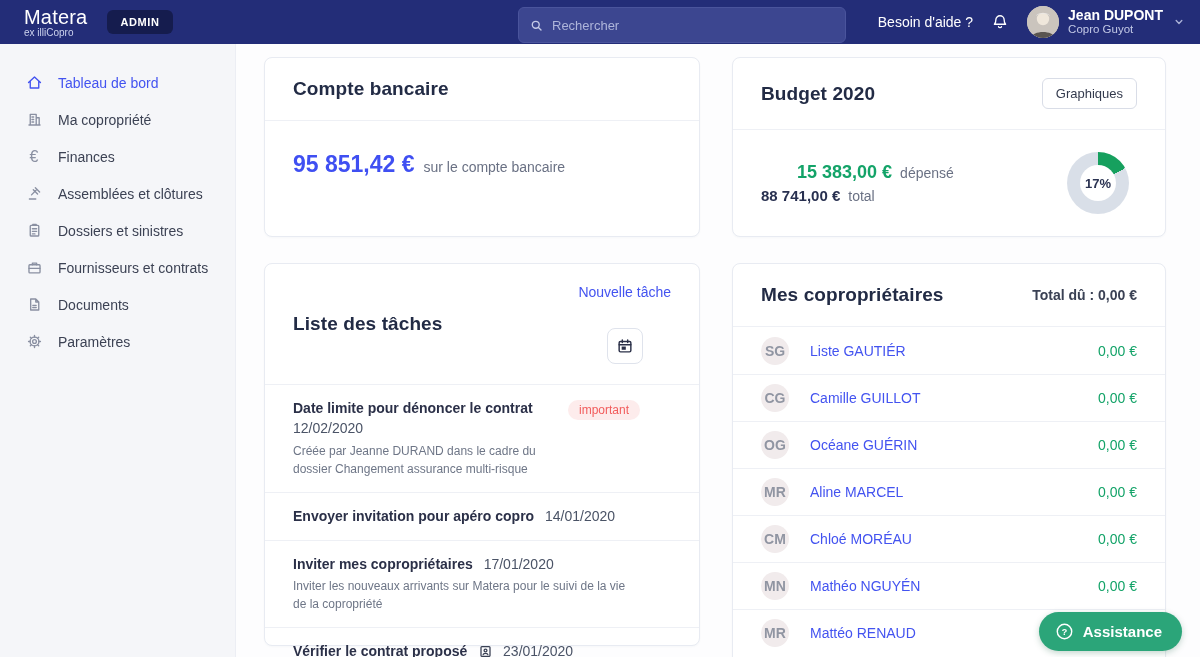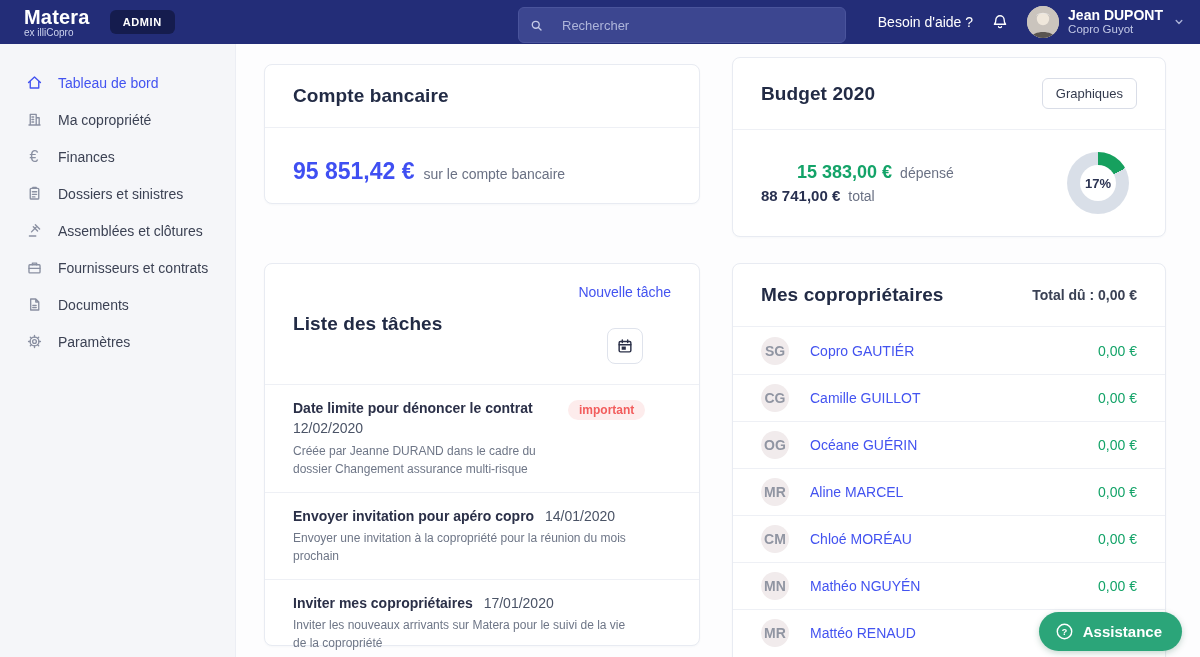--- a/index.html
+++ b/index.html
@@ -10,30 +10,30 @@
   }
   svg { display:block; }
 
   
   .navbar {
     position:absolute; top:0; left:0; right:0; height:44px;
     background:#232d78; display:flex; align-items:center; padding:0 18px;
     z-index:30;
   }
   .logo-block { margin-left:6px; line-height:1; }
-  .logo-title { color:#fff; font-size:20px; font-weight:700; letter-spacing:.2px; }
+  .logo-title { color:#fff; font-size:20px; font-weight:400; letter-spacing:.2px; }
   .logo-sub { color:#cdd3ee; font-size:10px; margin-top:1px; }
   .admin-badge {
     margin-left:20px; background:#151c4e; color:#fff; font-size:11px;
     font-weight:700; letter-spacing:.6px; padding:6px 13px; border-radius:6px;
   }
   .search-box {
     position:absolute; left:518px; top:7px; width:328px; height:30px;
     background:#3c4690; border:1px solid #4a549c; border-radius:6px;
-    display:flex; align-items:center; padding:17px 10px; gap:18px;
+    display:flex; align-items:center; padding:17px 10px; gap:8px;
   }
   .search-box input {
     background:transparent; border:none; outline:none; color:#e8eaf7;
     font-size:13px; width:100%; font-family:inherit;
   }
   .search-box input::placeholder { color:#aeb5da; }
   .nav-right { position:absolute; right:14px; top:0; height:44px; display:flex; align-items:center; gap:18px; }
   .help-link { color:#fff; font-size:14px; cursor:pointer; }
   .bell { color:#fff; cursor:pointer; }
   .user-chip { display:flex; align-items:center; gap:9px; cursor:pointer; }
@@ -64,21 +64,21 @@
   .card {
     position:absolute; background:#fff; border:1px solid #e8ebf2; border-radius:8px;
     box-shadow:0 1px 2px rgba(40,50,90,.03);
   }
   .card-header {
     display:flex; align-items:center; justify-content:space-between;
     padding:20px 28px; border-bottom:1px solid #eef0f5;
   }
   .card-title { font-size:19px; font-weight:700; color:#222b45; letter-spacing:.1px; }
 
-  .card-bank { left:28px; top:20px; width:436px; height:140px; }
+  .card-bank { left:28px; top:13px; width:436px; height:180px; }
   .bank-body { padding:30px 28px; display:flex; align-items:baseline; gap:9px; }
   .bank-amount { color:#3f4ff2; font-size:23px; font-weight:700; }
   .bank-caption { color:#6a7184; font-size:14px; }
 
   .card-budget { left:496px; top:13px; width:434px; height:180px; }
   .btn-outline {
     background:#fff; border:1px solid #d9dde7; border-radius:6px; padding:7px 13px;
     font-size:13px; color:#333a4d; cursor:pointer; font-family:inherit;
   }
   .budget-body { padding:22px 28px; display:flex; align-items:center; }
@@ -105,21 +105,21 @@
   .task-row { display:flex; align-items:flex-start; padding:13px 28px 14px; }
   .task-row + .task-row { border-top:1px solid #eef0f5; }
   .task-main { flex:1; min-width:0; }
   .task-title-line { font-size:14px; color:#4a5366; line-height:1.45; }
   .task-title { font-weight:700; color:#2b3048; margin-right:7px; }
   .task-date { white-space:nowrap; }
   .task-contact-icon { display:inline-block; vertical-align:-3px; margin-right:6px; color:#3a4154; }
   .task-desc { margin-top:3px; font-size:12px; color:#6e7687; line-height:1.5; max-width:345px; }
   .task-badge {
     background:#fdecec; color:#f25c5c; font-size:12px; padding:3px 11px;
-    border-radius:12px; margin-left:10px; margin-top:2px; white-space:nowrap;font-weight:bold;
+    border-radius:12px; margin-left:10px; margin-top:2px; white-space:nowrap;
   }
   .task-row.row-0 .task-main { max-width:265px; }
 
   .card-owners { left:496px; top:219px; width:434px; height:470px; }
   .total-due { font-size:14px; color:#3a4154; font-weight:600; }
   .owner-row { display:flex; align-items:center; height:47px; padding:0 28px; }
   .owner-row + .owner-row { border-top:1px solid #eef0f5; }
   .owner-avatar {
     width:28px; height:28px; border-radius:50%; background:#f1ebec; color:#9095a2;
     font-size:14px; font-weight:600; display:flex; align-items:center; justify-content:center; flex:none;
@@ -210,35 +210,35 @@
     <span class="side-icon">
         <span class="euro-char">€</span>
       </span>
     <span class="side-label">Finances</span>
 
   </div>
 
   <div class="side-item">
     <span class="side-icon">
         <svg width="17" height="17" viewBox="0 0 20 20" fill="none" stroke="currentColor" stroke-width="1.6" stroke-linecap="round" stroke-linejoin="round">
+          <path d="M11 3.2l5 5M8.6 5.6l5 5M11.8 6.3 6.5 11.6M4 16.5h7.5"></path>
+        </svg>
+      </span>
+    <span class="side-label">Assemblées et clôtures</span>
+
+  </div>
+
+  <div class="side-item">
+    <span class="side-icon">
+        <svg width="17" height="17" viewBox="0 0 20 20" fill="none" stroke="currentColor" stroke-width="1.6" stroke-linecap="round" stroke-linejoin="round">
           <rect x="5" y="4" width="10" height="12.5" rx="1"></rect>
           <path d="M8 4V3h4v1M7.5 8h5M7.5 11h5M7.5 14h3"></path>
         </svg>
       </span>
     <span class="side-label">Dossiers et sinistres</span>
-
-  </div>
-
-  <div class="side-item">
-    <span class="side-icon">
-        <svg width="17" height="17" viewBox="0 0 20 20" fill="none" stroke="currentColor" stroke-width="1.6" stroke-linecap="round" stroke-linejoin="round">
-          <path d="M11 3.2l5 5M8.6 5.6l5 5M11.8 6.3 6.5 11.6M4 16.5h7.5"></path>
-        </svg>
-      </span>
-    <span class="side-label">Assemblées et clôtures</span>
 
   </div>
 
   <div class="side-item">
     <span class="side-icon">
         <svg width="17" height="17" viewBox="0 0 20 20" fill="none" stroke="currentColor" stroke-width="1.6" stroke-linecap="round" stroke-linejoin="round">
           <rect x="3.5" y="6.8" width="13" height="9.5" rx="1"></rect>
           <path d="M7.5 6.8V4.8h5v2M3.5 11h13"></path>
         </svg>
       </span>
@@ -336,21 +336,20 @@
     <span class="task-badge">important</span>
   </div>
 
   <div class="task-row row-1">
     <div class="task-main">
       <div class="task-title-line">
         <span class="task-title">Envoyer invitation pour apéro copro</span>
         
         <span class="task-date">14/01/2020</span>
       </div>
-      <div class="task-desc">Envoyer une invitation à la copropriété pour la réunion du mois prochain</div>
     </div>
 
   </div>
 
   <div class="task-row row-2">
     <div class="task-main">
       <div class="task-title-line">
         <span class="task-title">Inviter mes copropriétaires</span>
         
         <span class="task-date">17/01/2020</span>
@@ -381,21 +380,21 @@
   </section>
 
   <section class="card card-owners">
     <div class="card-header">
       <h2 class="card-title">Mes copropriétaires</h2>
       <span class="total-due">Total dû : 0,00 €</span>
     </div>
     <div id="owner-list">
   <div class="owner-row">
     <span class="owner-avatar">SG</span>
-    <a class="owner-name">Copro GAUTIÉR</a>
+    <a class="owner-name">Liste GAUTIÉR</a>
     <span class="owner-amount">0,00 €</span>
   </div>
 
   <div class="owner-row">
     <span class="owner-avatar">CG</span>
     <a class="owner-name">Camille GUILLOT</a>
     <span class="owner-amount">0,00 €</span>
   </div>
 
   <div class="owner-row">

